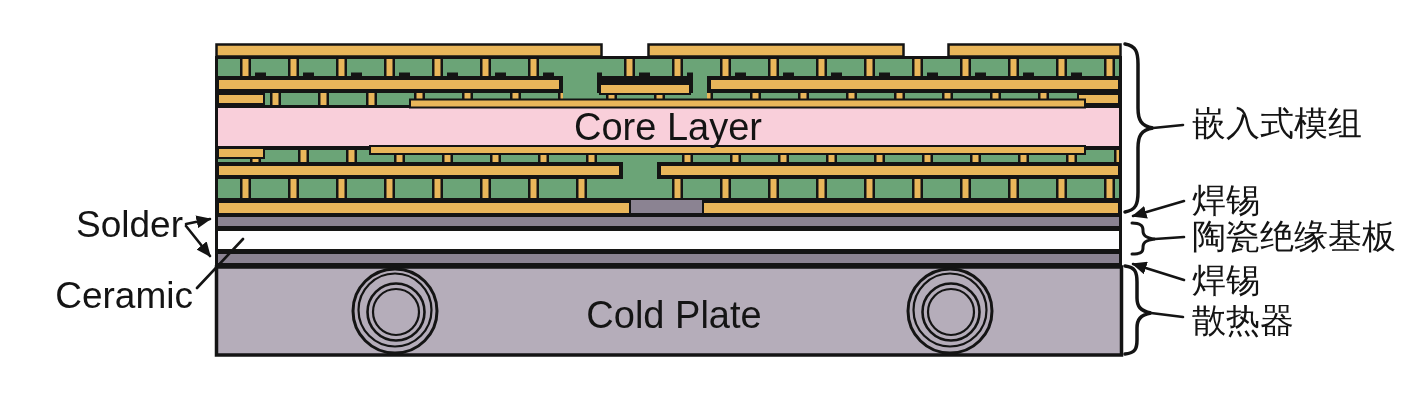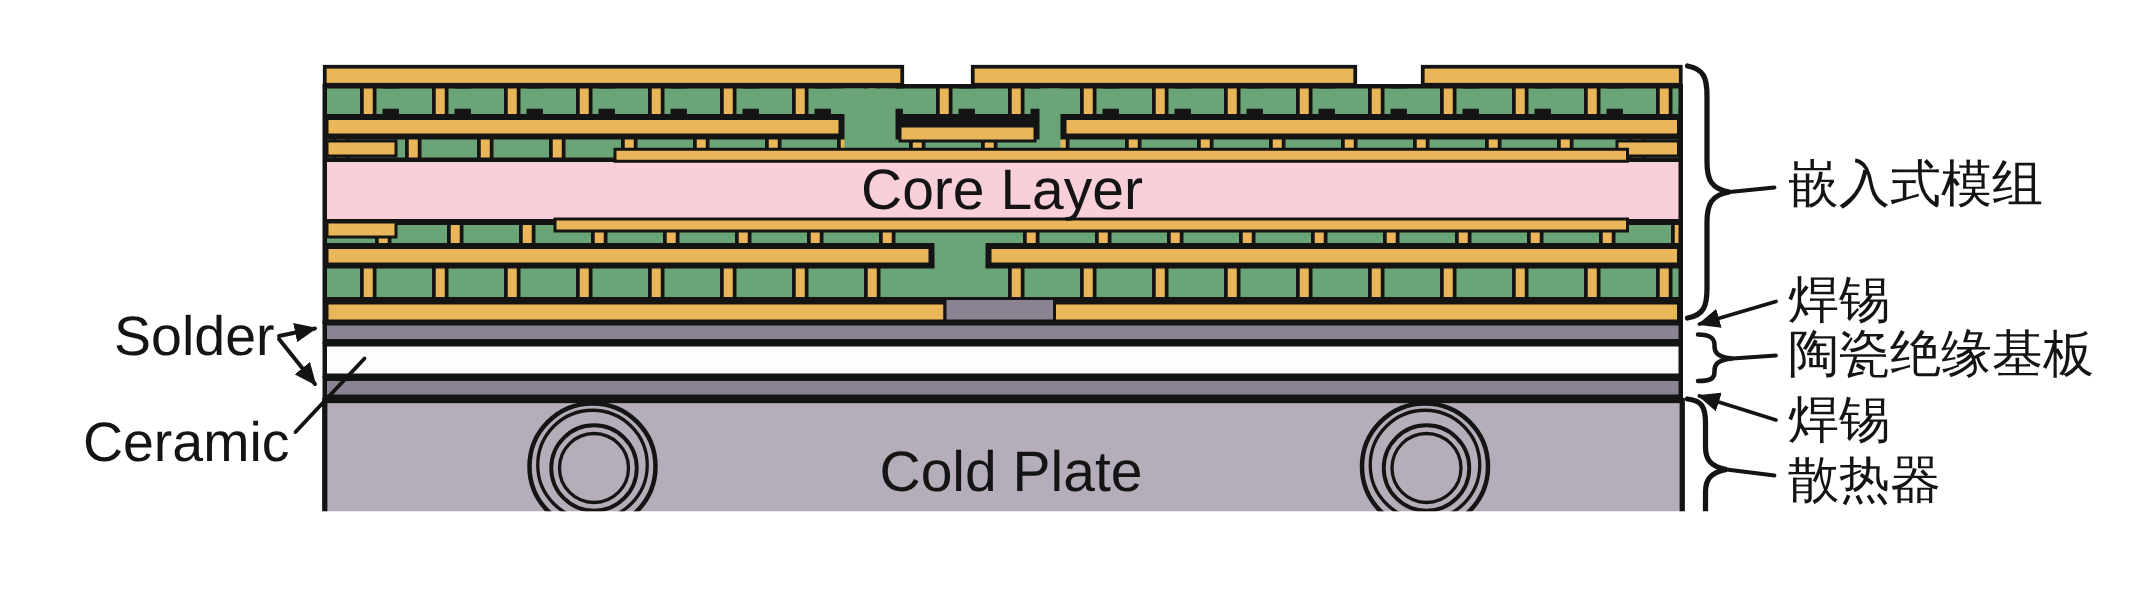--- a/index.html
+++ b/index.html
@@ -1,16 +1,16 @@
 <!DOCTYPE html>
 <html style="--copper: #E9B65A; --dielectric: #6BA477; --core: #F9CFDA; --solder: #8B8392; --plate: #B5ADBA; --ceramic: #FDFDFF; --outline: #141414; --background: #FFFFFF;"><head>
 <meta charset="utf-8">
 <style>
   html,body{margin:0;padding:0;background:#fff;}
-  .stage{position:relative;width:1420px;height:341px;background:var(--background,#fff);overflow:hidden;
+  .stage{position:relative;width:1420px;height:402px;background:var(--background,#fff);overflow:hidden;
          font-family:"Liberation Sans","DejaVu Sans",sans-serif;}
   svg{display:block;}
   svg text{font-family:"Liberation Sans","DejaVu Sans",sans-serif;fill:var(--outline,#141414);}
   .t-en{font-size:37px;}
   .t-big{font-size:38px;}
   .t-zh{font-size:34px;}
   .f-green{fill:var(--dielectric);}
   .f-copper{fill:var(--copper);}
   .f-black{fill:var(--outline);}
   .copper-seg{fill:var(--copper);stroke:var(--outline);stroke-width:2.5;}

